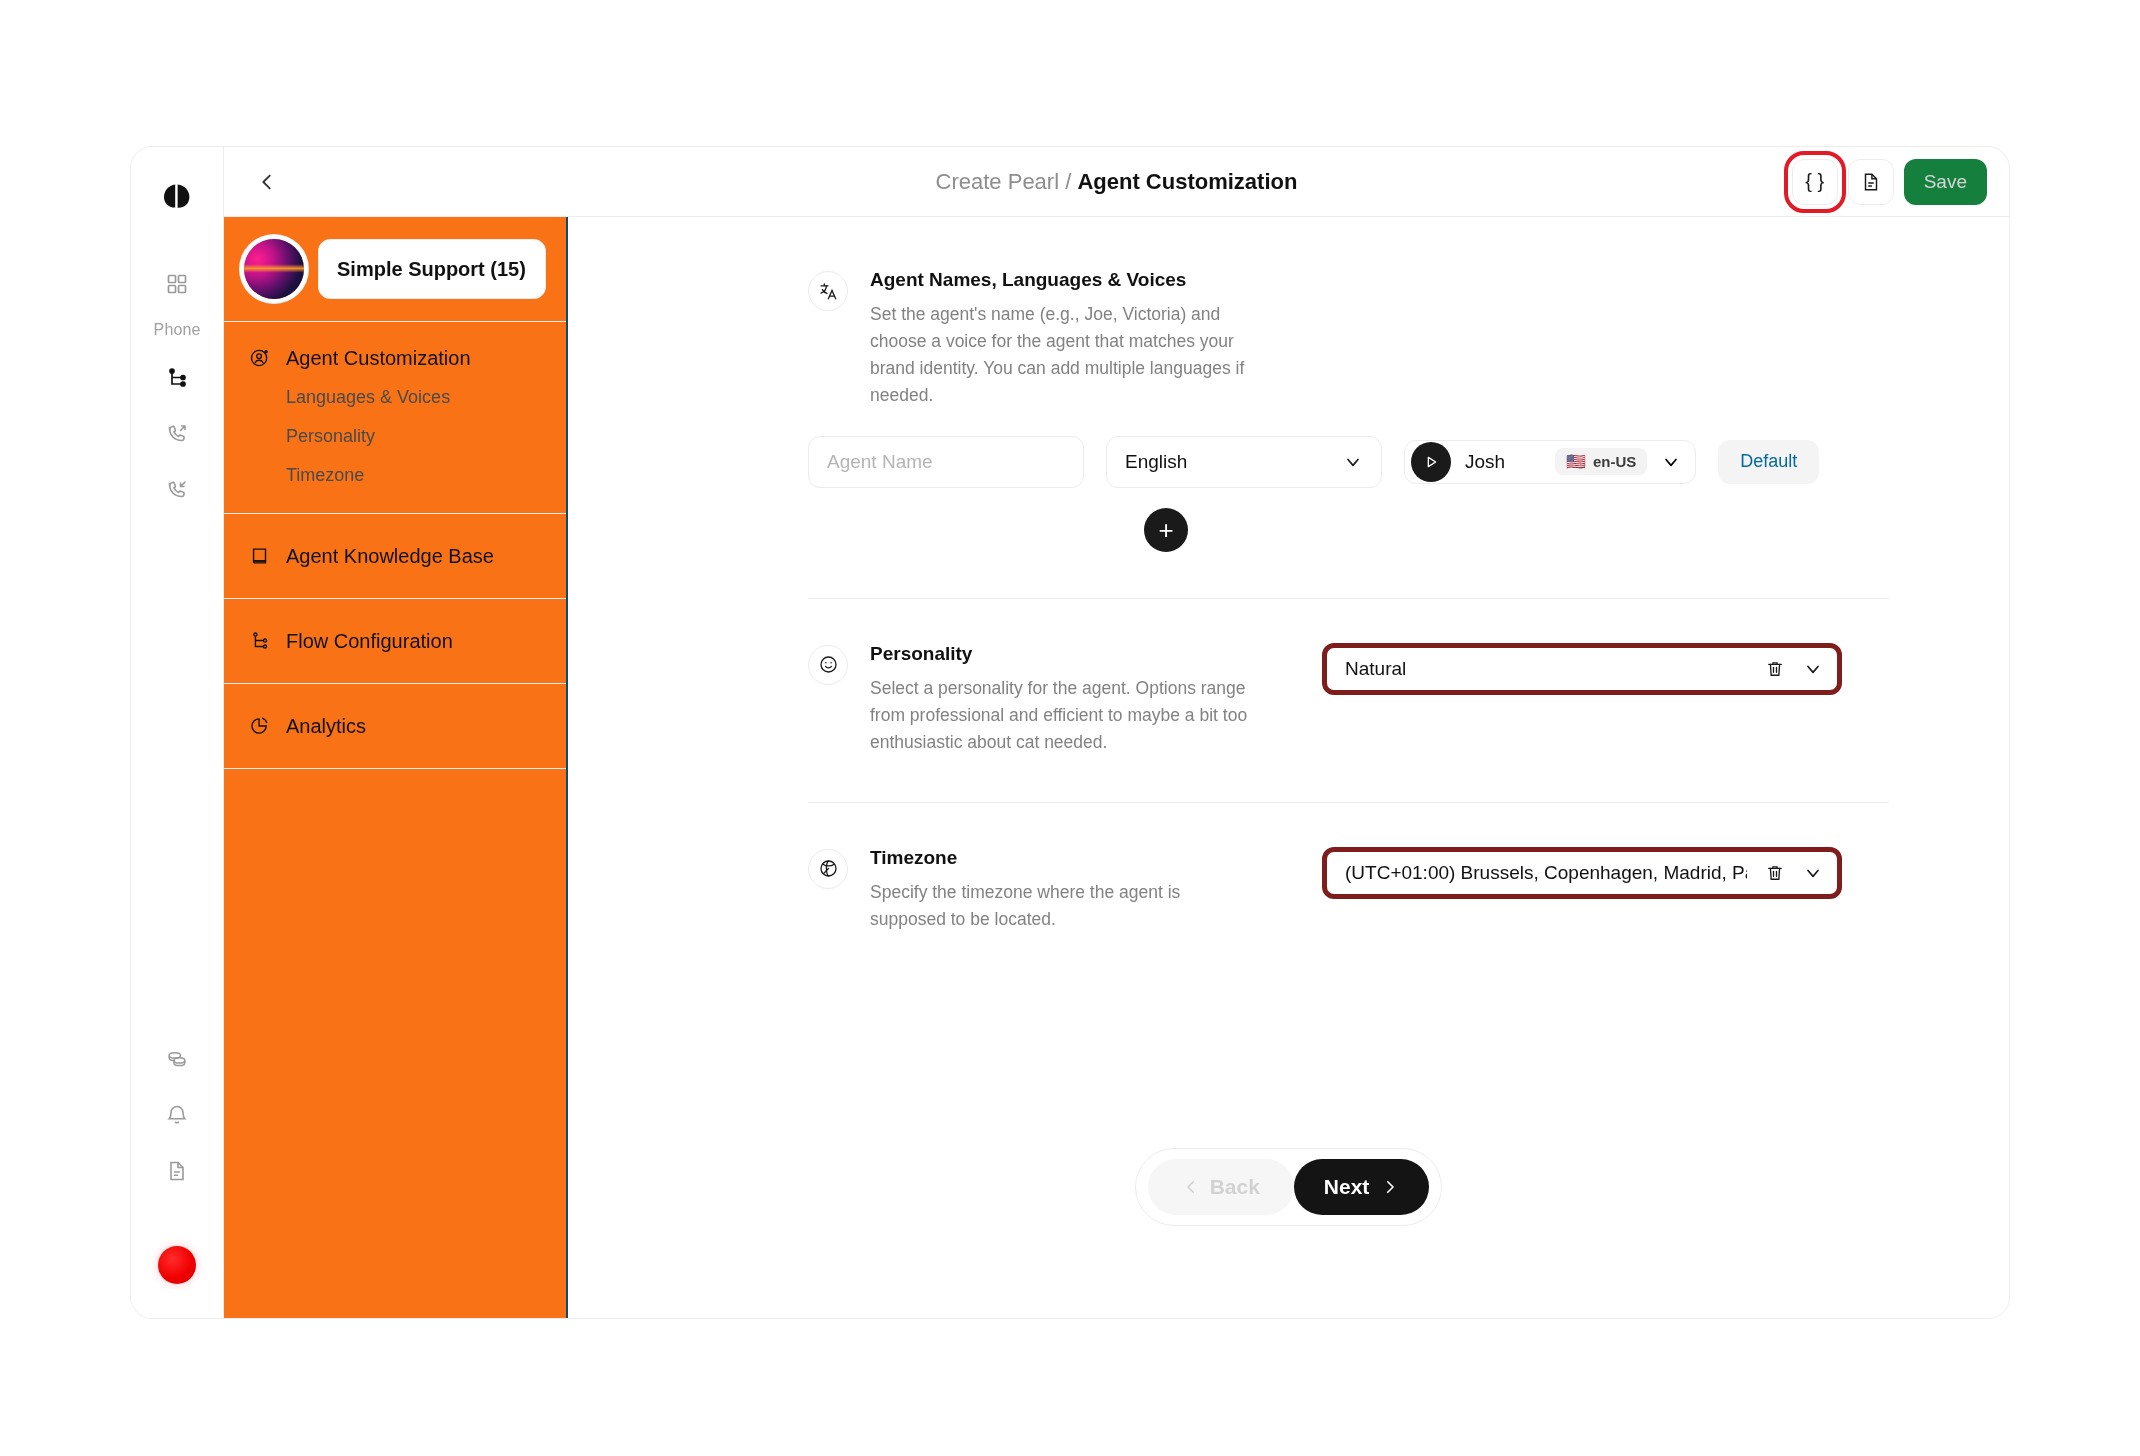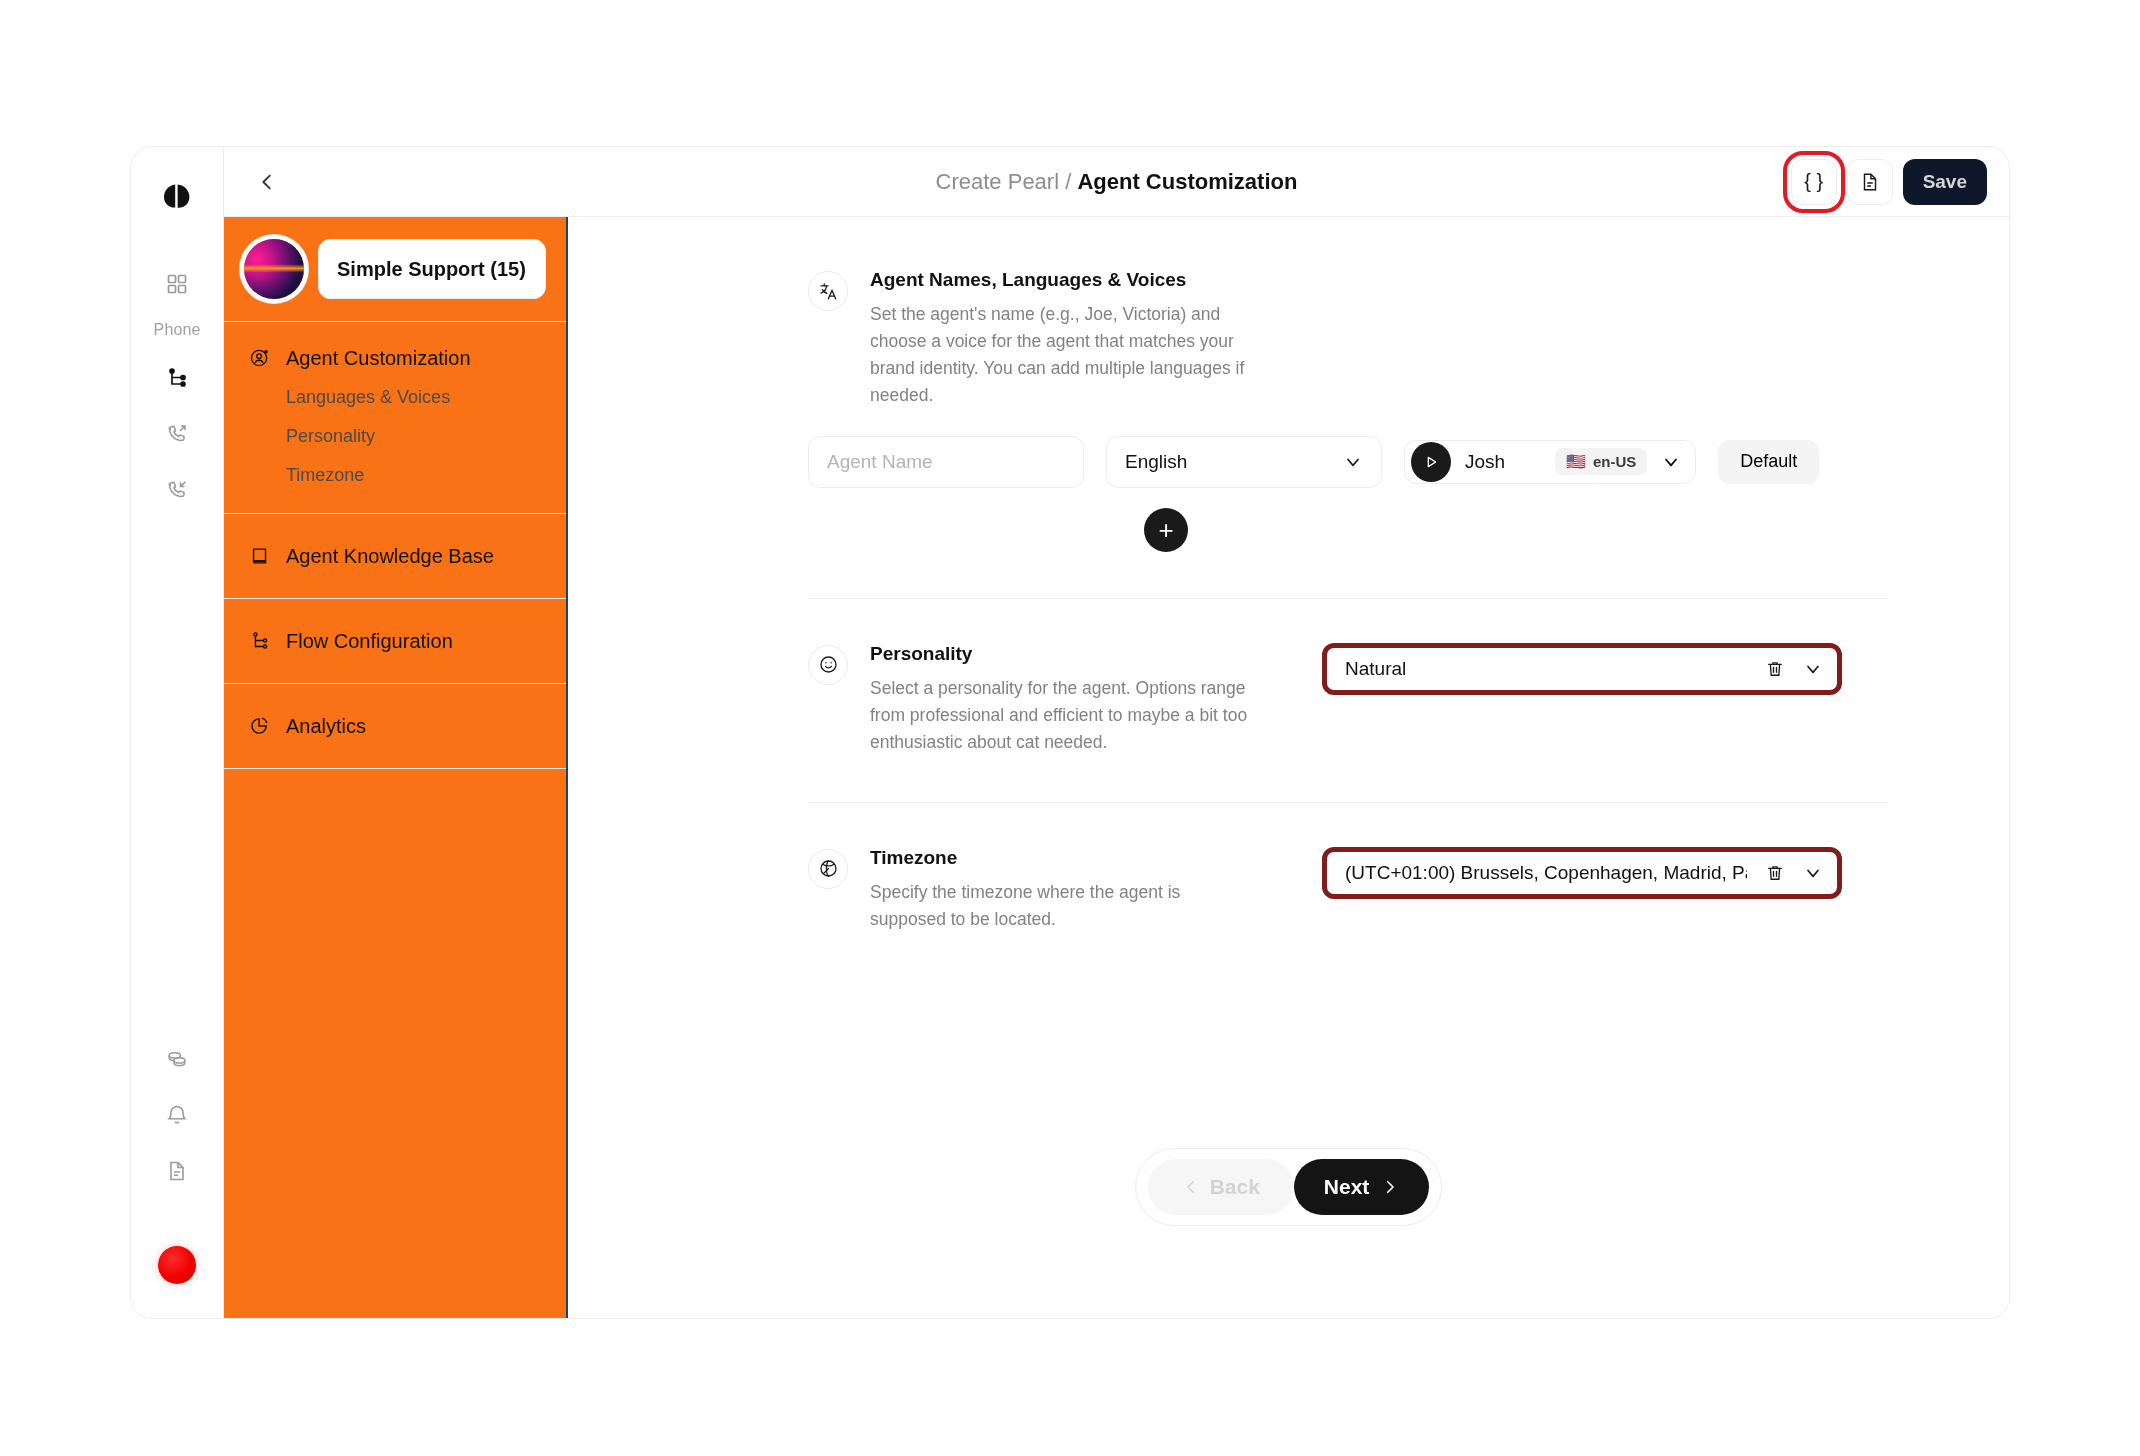--- a/index.html
+++ b/index.html
@@ -113,24 +113,24 @@
   .icon-btn.highlighted {
     outline: 4px solid #e11a26;
     outline-offset: 4px;
     border-radius: 12px;
   }
   .save-btn {
     height: 46px;
     min-width: 80px;
     padding: 0 20px;
     border-radius: 12px;
-    background: #0f172a;
+    background: #15803d;
     color: #d5d5d5;
     font-size: 19px;
-    font-weight: 700;
+    font-weight: 400;
     display: flex; align-items: center; justify-content: center;
   }
 
   
   .body-split { flex: 1 1 auto; display: flex; min-height: 0; }
 
   
   .nav-panel {
     width: 344px;
     flex: 0 0 344px;
@@ -273,21 +273,21 @@
     font-size: 15px;
     color: #3b3b3b;
     font-weight: 600;
   }
   .flag { font-size: 16px; line-height: 1; }
   .default-pill {
     height: 44px;
     padding: 0 22px;
     border-radius: 12px;
     background: #f4f4f4;
-    color: #000000;
+    color: #0369a1;
     font-size: 18px;
     display: flex; align-items: center;
   }
   .add-wrap { display: flex; justify-content: center; width: 716px; margin-top: 20px; }
   .add-btn {
     width: 44px; height: 44px; border-radius: 50%;
     background: #1a1a1a;
     color: #fff;
     display: flex; align-items: center; justify-content: center;
     font-size: 26px; line-height: 1;

